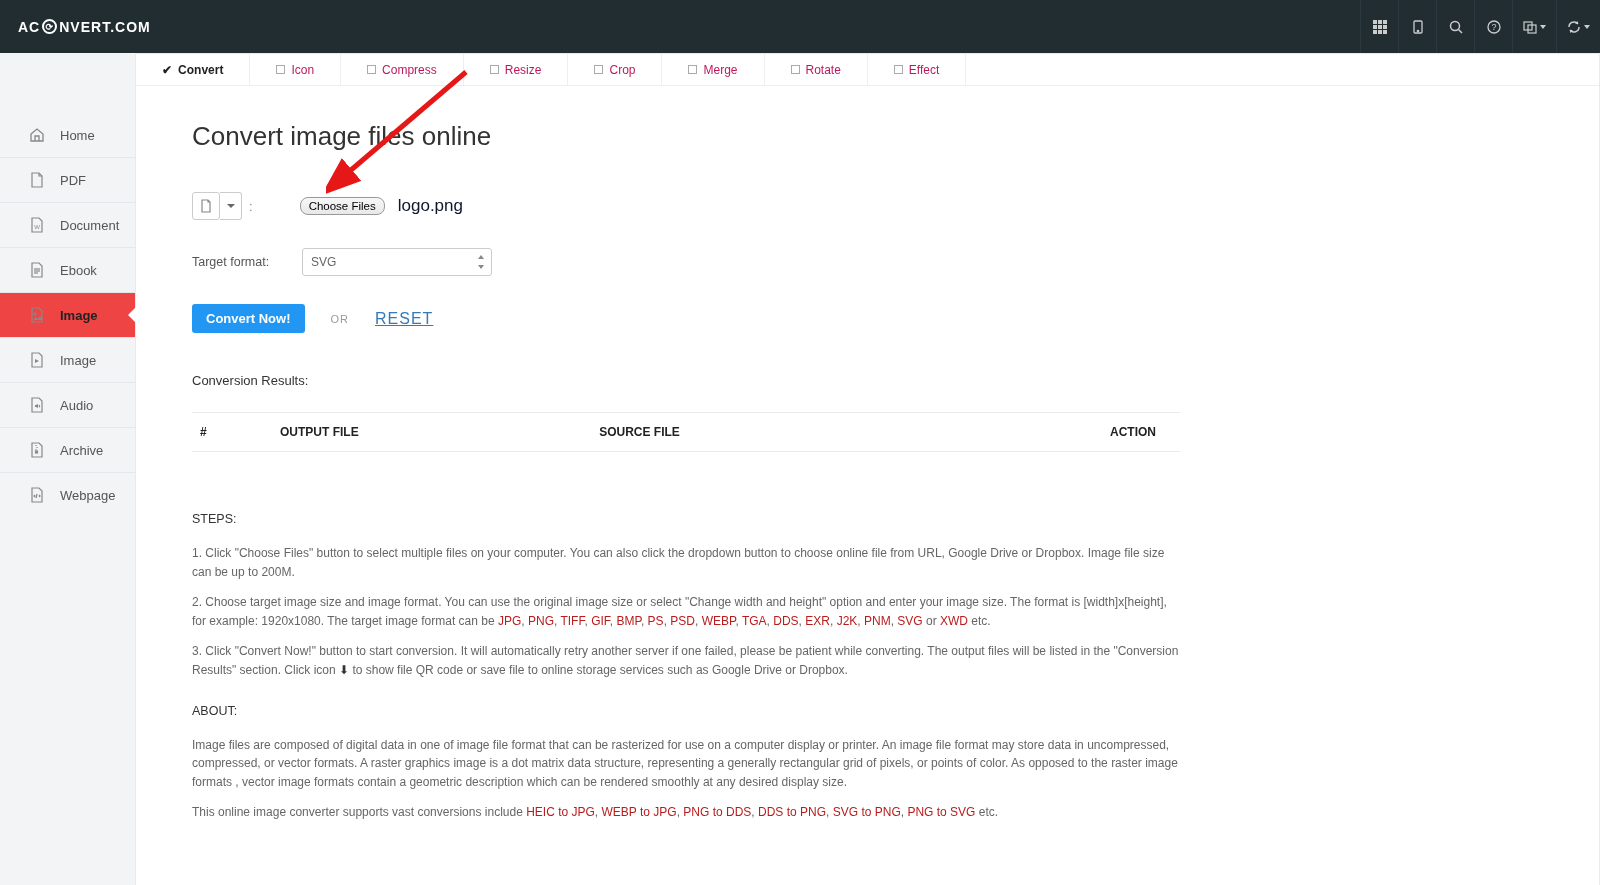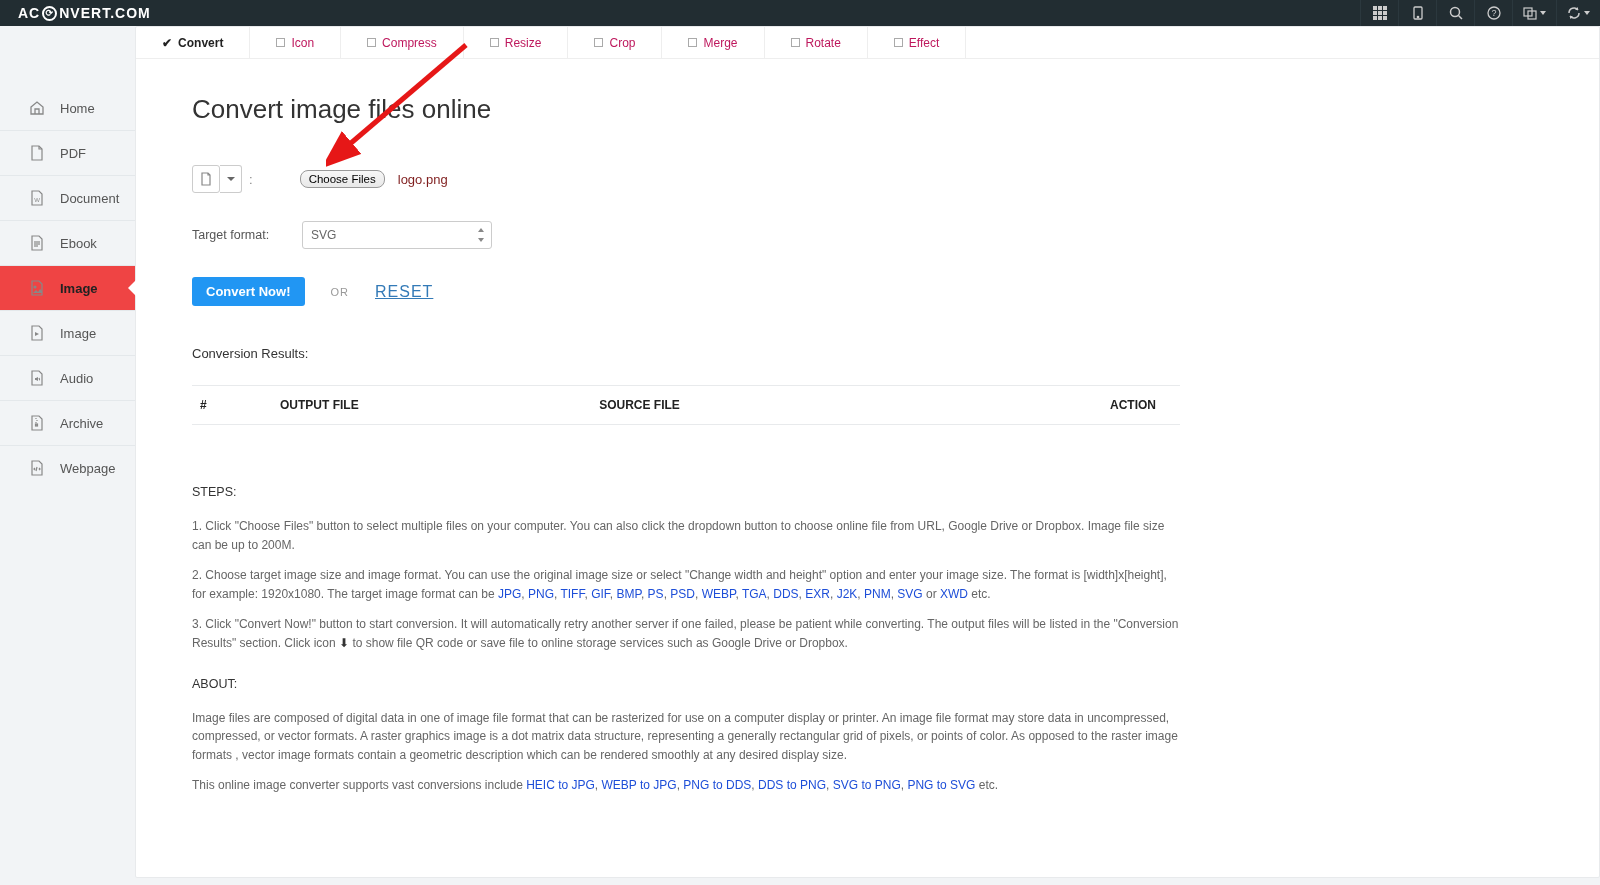--- a/index.html
+++ b/index.html
@@ -1,19 +1,19 @@
 <!DOCTYPE html>
 <html><head>
 <meta charset="utf-8">
 <style>
   *{box-sizing:border-box;margin:0;padding:0;font-family:"Helvetica Neue",Helvetica,Arial,sans-serif}
   body{background:#f2f4f6;color:#333;font-size:13px}
   a{color:#337ab7;text-decoration:none}
   
-  .navbar{background:#222d32;height:26px;display:flex;justify-content:space-between;padding:0 0 0 18px;color:#fff}
+  .navbar{background:#222d32;height:53px;display:flex;justify-content:space-between;padding:0 0 0 18px;color:#fff}
   .brand{display:flex;align-items:center;font-weight:700;letter-spacing:1px;font-size:14px}
   .brand .swap{display:inline-flex;width:15px;height:15px;border:2px solid #fff;border-radius:50%;margin:0 2px;align-items:center;justify-content:center;font-size:9px}
   .nav-right{display:flex;height:100%}
   .nav-btn{width:38px;display:flex;align-items:center;justify-content:center;color:#ccc;cursor:pointer;border-left:1px solid #2b383e}
   .caret{margin-left:3px;display:inline-block;width:0;height:0;border-left:3px solid transparent;border-right:3px solid transparent;border-top:4px solid #ccc}
   
   .wrap{display:flex;min-height:calc(100vh - 39px)}
   .sidebar{width:135px;background:#f2f4f6;padding-top:60px;flex-shrink:0}
   .side-item{display:flex;align-items:center;padding:14px 0 14px 28px;color:#555;cursor:pointer;border-bottom:1px solid #e4e8eb;font-size:13px;position:relative}
   .side-item:last-child{border-bottom:none}
@@ -30,36 +30,36 @@
   .tab.active .chk{color:#222;margin-right:6px}
   .main{padding:35px 56px 40px 56px;max-width:1100px}
   h1.title{font-size:26px;font-weight:400;color:#333;margin-bottom:40px;padding-left:0px}
   .form-row{display:flex;align-items:center;margin-bottom:28px}
   .form-label{width:110px;color:#555;font-size:12.5px}
   .file-group{display:flex;align-items:center;gap:7px}
   .file-icon-btn{display:inline-flex;align-items:center;justify-content:center;width:28px;height:28px;border:1px solid #ccc;border-radius:3px;background:#fff;cursor:pointer}
   .file-dd-btn{display:inline-flex;align-items:center;justify-content:center;width:22px;height:28px;border:1px solid #ccc;border-left:none;border-radius:0 3px 3px 0;background:#fff;cursor:pointer;margin-left:-7px}
   .colon{color:#888}
   .choose-files{border:1px solid #999;background:linear-gradient(#f7f7f7,#e8e8e8);padding:2px 8px;font-size:11.5px;border-radius:8px;cursor:pointer;margin-left:40px}
-  .filename{margin-left:6px;color:#7f1d1d;font-size:13px}
+  .filename{margin-left:6px;color:#0f172a;font-size:17px}
   .sel{position:relative;width:190px}
   .sel select{width:100%;height:28px;border:1px solid #ccc;border-radius:3px;padding:0 22px 0 8px;font-size:12px;color:#666;background:#fff;appearance:none;cursor:pointer}
   .sel::after{content:"";position:absolute;right:8px;top:7px;width:0;height:0;border-left:3px solid transparent;border-right:3px solid transparent;border-bottom:4px solid #888}
   .sel::before{content:"";position:absolute;right:8px;bottom:7px;width:0;height:0;border-left:3px solid transparent;border-right:3px solid transparent;border-top:4px solid #888}
   .action-row{display:flex;align-items:center;justify-content:flex-start;gap:26px;margin:28px 0 40px 0;padding-right:36px}
   .btn-primary{background:#2196f3;color:#fff;border:none;padding:7px 14px;border-radius:3px;font-size:13px;font-weight:600;cursor:pointer}
   .or-text{color:#999;font-size:11px;letter-spacing:1px}
   .reset-link{font-size:16px;text-decoration:underline;letter-spacing:1px;cursor:pointer}
   .sub-h{font-size:13px;color:#333;margin:0 0 24px 0}
   table.results{width:100%;border-collapse:collapse;margin-bottom:60px}
   table.results th{text-align:left;font-size:12px;font-weight:700;color:#222;padding:12px 8px 12px 8px;border-top:1px solid #e8eaec;border-bottom:1px solid #e8eaec}
   table.results th:nth-child(1){width:80px}
   .section-h{font-size:12.5px;color:#333;margin-bottom:18px}
   p.step{font-size:12px;color:#666;line-height:1.55;margin-bottom:12px}
-  p.step .fmt{color:#1d4ed8;cursor:pointer}
+  p.step .fmt{color:#b91c1c;cursor:pointer}
   
   .arrow-annot{position:absolute;pointer-events:none}
 </style>
 </head>
 <body>
 
 <div class="navbar">
   <div class="brand">
     <span>AC</span>
     <span class="swap">⟳</span>

